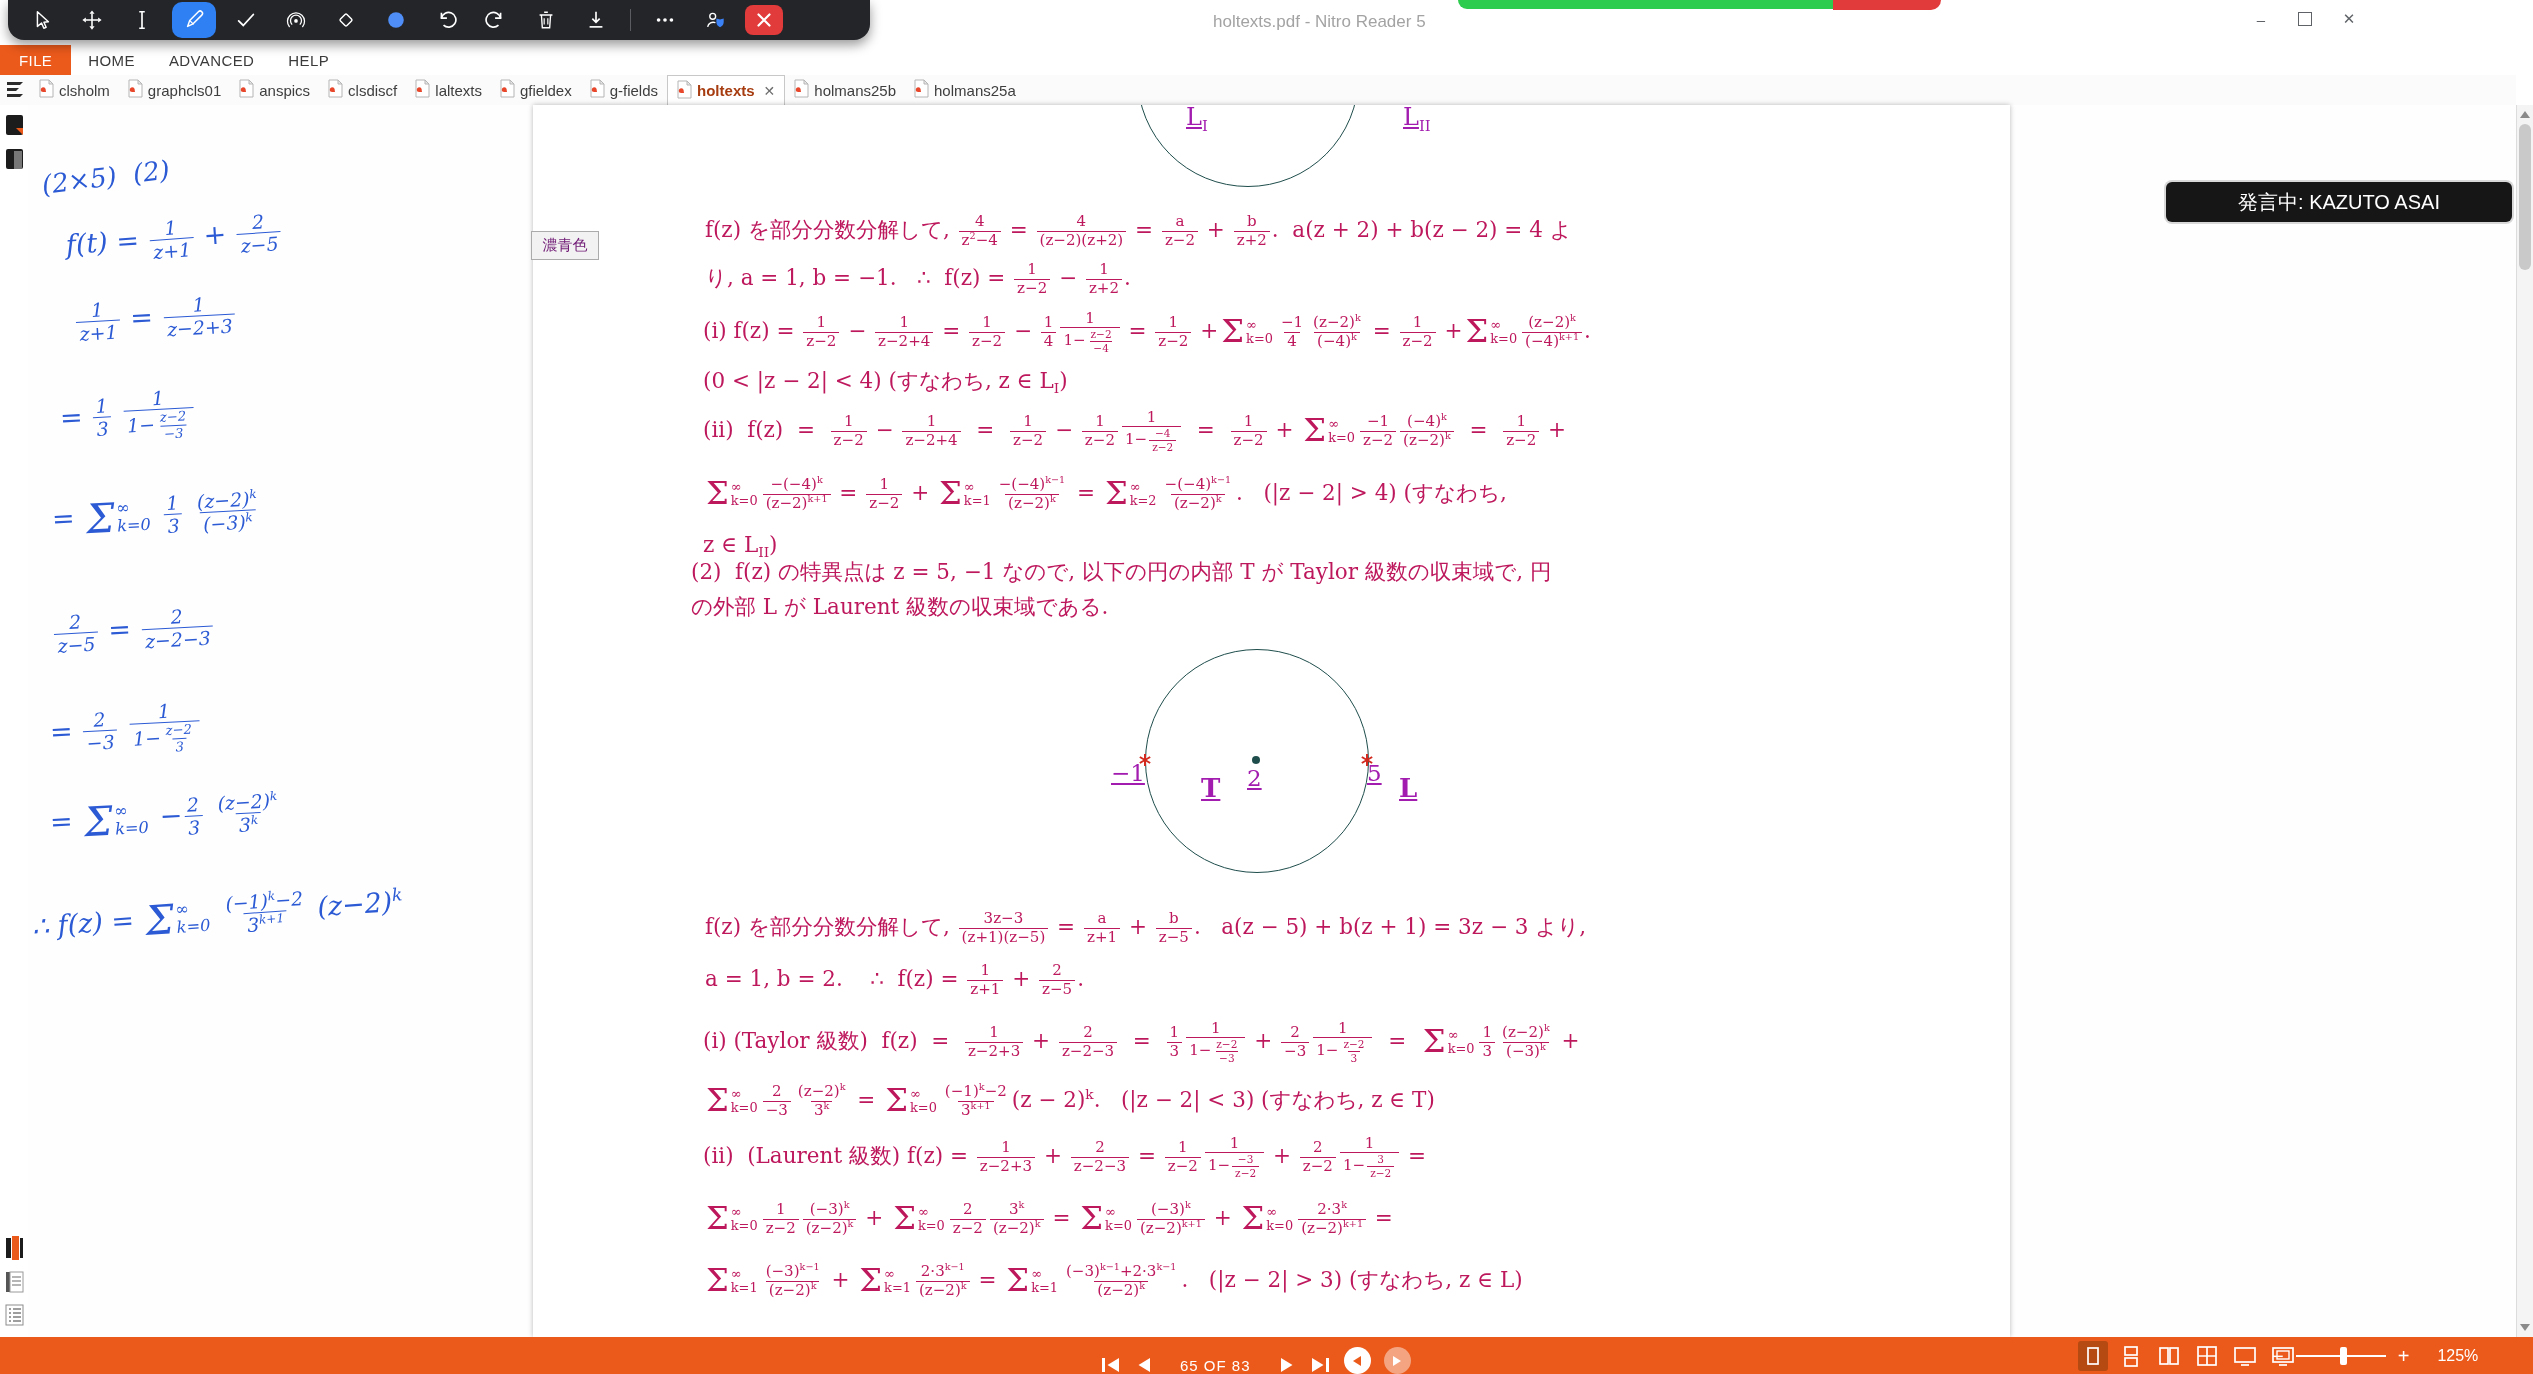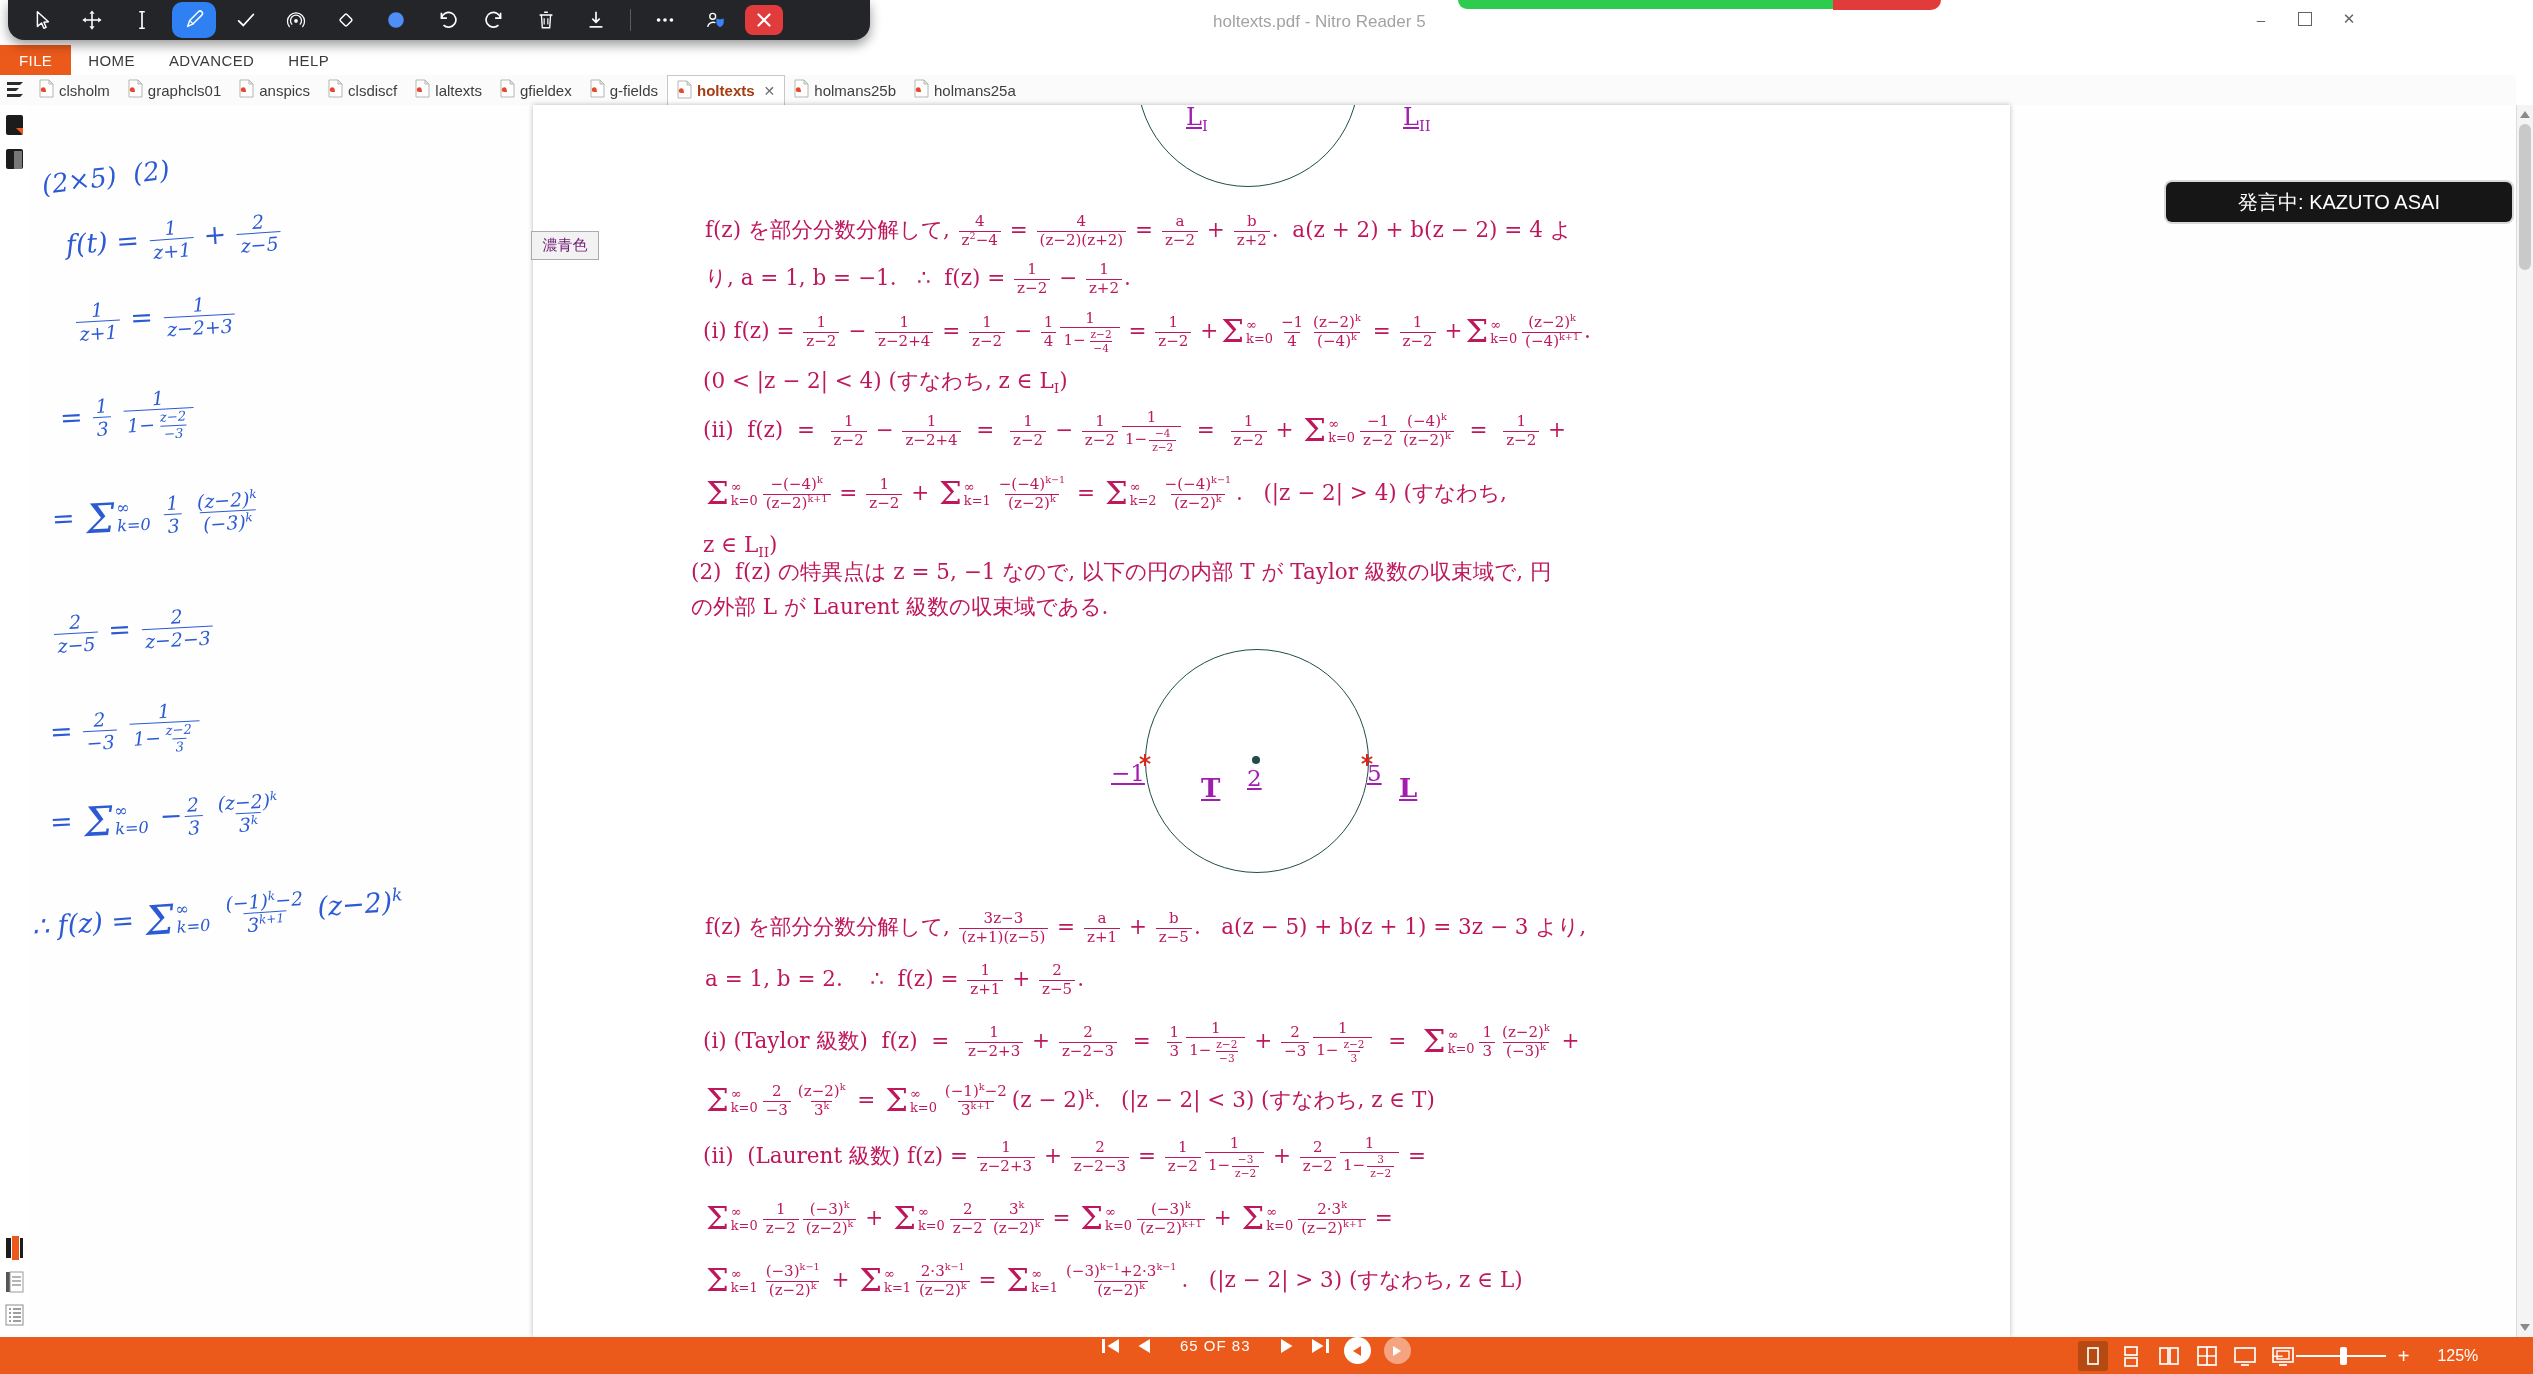--- a/index.html
+++ b/index.html
@@ -69,21 +69,21 @@
   .speaker{position:absolute;left:2166px;top:182px;width:346px;height:40px;background:#161616;border-radius:6px;
     display:flex;align-items:center;justify-content:center;color:#fff;font-size:20px;z-index:45;box-shadow:0 0 0 2px rgba(0,0,0,.15);}
   
   .vscroll{position:absolute;left:2516px;top:105px;width:17px;height:1232px;background:#f4f4f4;border-left:1px solid #dcdcdc;box-sizing:border-box;}
   .varrow{position:absolute;left:3px;width:0;height:0;border-left:5px solid transparent;border-right:5px solid transparent;}
   .varrow.up{top:6px;border-bottom:7px solid #8a8a8a;}
   .varrow.down{bottom:6px;border-top:7px solid #8a8a8a;}
   .vthumb{position:absolute;left:2px;top:19px;width:12px;height:146px;background:#c9c9c9;border-radius:6px;}
   
   .statusbar{position:absolute;left:0;top:1337px;width:2533px;height:37px;background:#eb5a1b;z-index:30;}
-  .navgrp{position:absolute;left:1100px;top:0;height:37px;display:flex;align-items:flex-start;gap:13px;}
+  .navgrp{position:absolute;left:1100px;top:0;height:37px;display:flex;align-items:flex-end;gap:13px;}
   .navgrp svg{display:block;}
   .pageind{color:#fff;font-size:15px;letter-spacing:1px;margin:0 14px;}
   .histcirc{width:27px;height:27px;border-radius:50%;display:flex;align-items:center;justify-content:center;}
   .histcirc.back{background:#fff;}
   .histcirc.fwd{background:rgba(255,255,255,.45);}
   .viewgrp{position:absolute;left:2078px;top:0;height:37px;display:flex;align-items:center;gap:8px;}
   .vico{width:30px;height:30px;display:flex;align-items:center;justify-content:center;border-radius:3px;}
   .vico.active{background:#b54a12;}
   .zoomgrp{position:absolute;left:2272px;top:0;height:37px;display:flex;align-items:center;gap:12px;color:#fff;}
   .zminus,.zplus{font-size:20px;line-height:1;}

